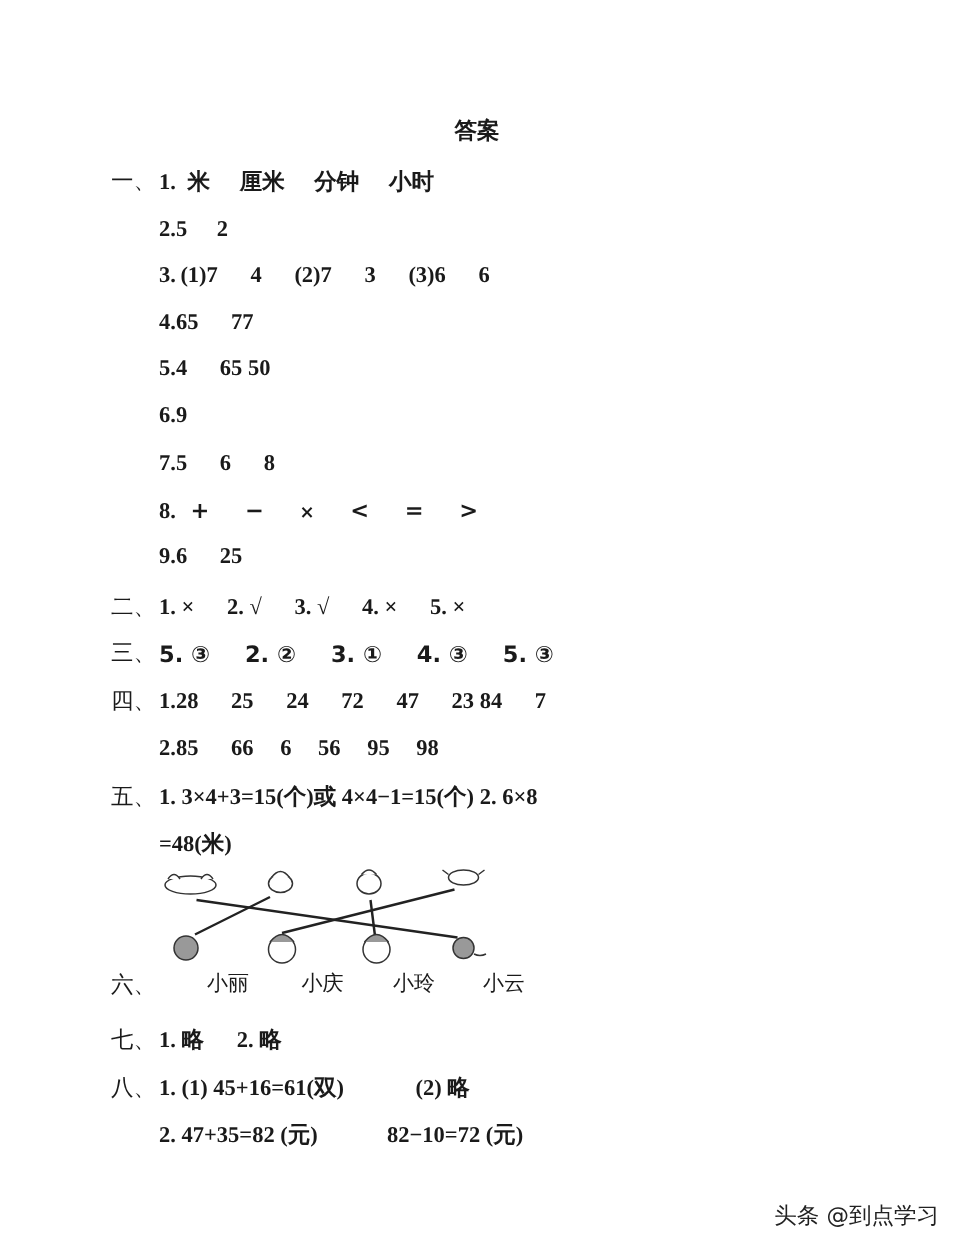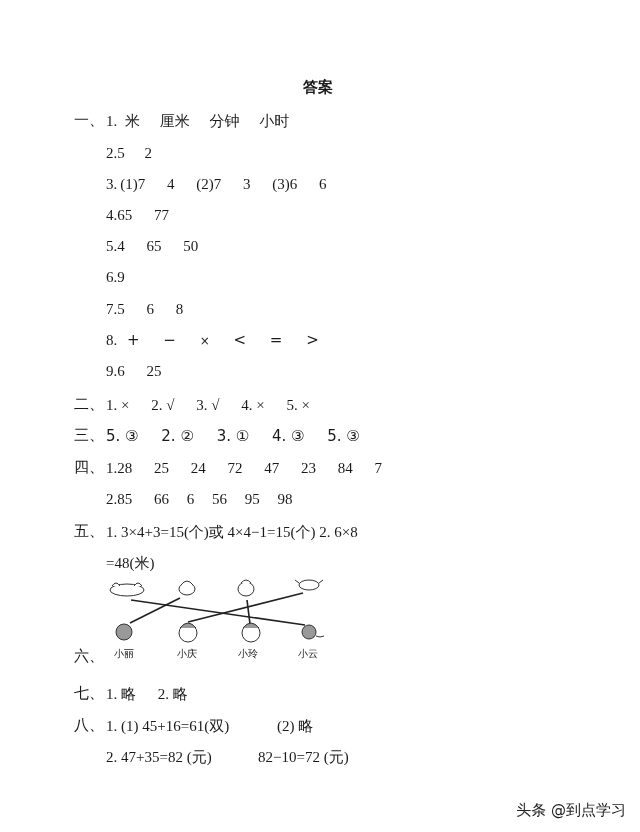--- a/index.html
+++ b/index.html
@@ -1,26 +1,26 @@
 <!DOCTYPE html>
 <html><head>
 <meta charset="utf-8">
 <style>
   html, body { margin: 0; padding: 0; background: #ffffff; }
   body { width: 640px; height: 832px; position: relative; overflow: hidden;
          font-family: "Liberation Serif", "DejaVu Serif", serif; color: #1a1a1a; }
   .title { position: absolute; left: 0; width: 636px; top: 78px; text-align: center;
            font-family: "DejaVu Sans", sans-serif; font-weight: bold; font-size: 15px; }
-  .line { position: absolute; font-size: 15px; white-space: nowrap; line-height: 20px; }
+  .line { position: absolute; font-size: 15px; white-space: nowrap; line-height: 20px; font-weight: bold; }
   .sec { position: absolute; left: 74px; font-family: "DejaVu Sans", sans-serif; font-size: 15px; }
   .sans { font-family: "DejaVu Sans", sans-serif; }
   .watermark { position: absolute; right: 14px; bottom: 12px; font-family: "DejaVu Sans", sans-serif;
                font-size: 15px; color: #222; text-shadow: 0 0 2px #fff; }
   .diagram { position: absolute; left: 0; top: 0; width: 640px; height: 832px; pointer-events: none; }
-  .name-label { position: absolute; font-family: Liberation Serif, serif; font-size: 10px; }
+  .name-label { position: absolute; font-family: Liberation Serif, serif; font-size: 14px; margin-left: 24px; }
 </style>
 </head>
 <body>
 
 <div class="title">答案</div>
 
 <div class="sec" style="top:111px">一、</div>
 <div class="line" style="left:106px;top:111px">
   <span>1.</span>
   <span class="sans" style="margin-left:4px">米</span>
@@ -40,21 +40,21 @@
   <span style="margin-left:18px">(3)6</span>
   <span style="margin-left:18px">6</span>
 </div>
 <div class="line" style="left:106px;top:205px">
   <span>4.</span><span>65</span>
   <span style="margin-left:18px">77</span>
 </div>
 <div class="line" style="left:106px;top:236px">
   <span>5.</span><span>4</span>
   <span style="margin-left:18px">65</span>
-  <span style="margin-left:18px">50</span>
+  <span style="">50</span>
 </div>
 <div class="line" style="left:106px;top:267px">
   <span>6.</span><span>9</span>
 </div>
 <div class="line" style="left:106px;top:299px">
   <span>7.</span><span>5</span>
   <span style="margin-left:18px">6</span>
   <span style="margin-left:18px">8</span>
 </div>
 <div class="line" style="left:106px;top:330px">
@@ -90,21 +90,21 @@
 </div>
 
 <div class="sec" style="top:458px">四、</div>
 <div class="line" style="left:106px;top:458px">
   <span>1.</span><span>28</span>
   <span style="margin-left:18px">25</span>
   <span style="margin-left:18px">24</span>
   <span style="margin-left:18px">72</span>
   <span style="margin-left:18px">47</span>
   <span style="margin-left:18px">23</span>
-  <span style="margin-left:18px">84</span>
+  <span style="">84</span>
   <span style="margin-left:18px">7</span>
 </div>
 <div class="line" style="left:106px;top:489px">
   <span>2.</span><span>85</span>
   <span style="margin-left:18px">66</span>
   <span style="margin-left:14px">6</span>
   <span style="margin-left:14px">56</span>
   <span style="margin-left:14px">95</span>
   <span style="margin-left:14px">98</span>
 </div>

